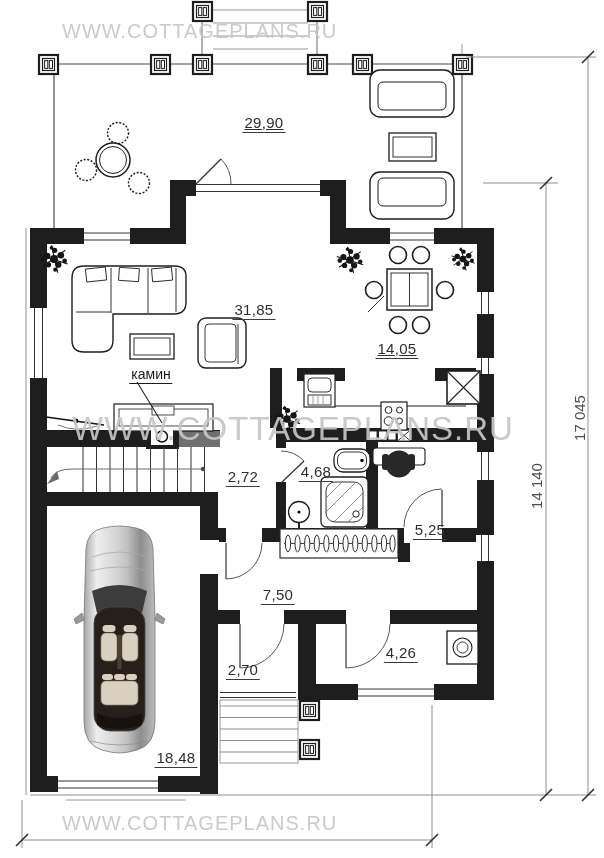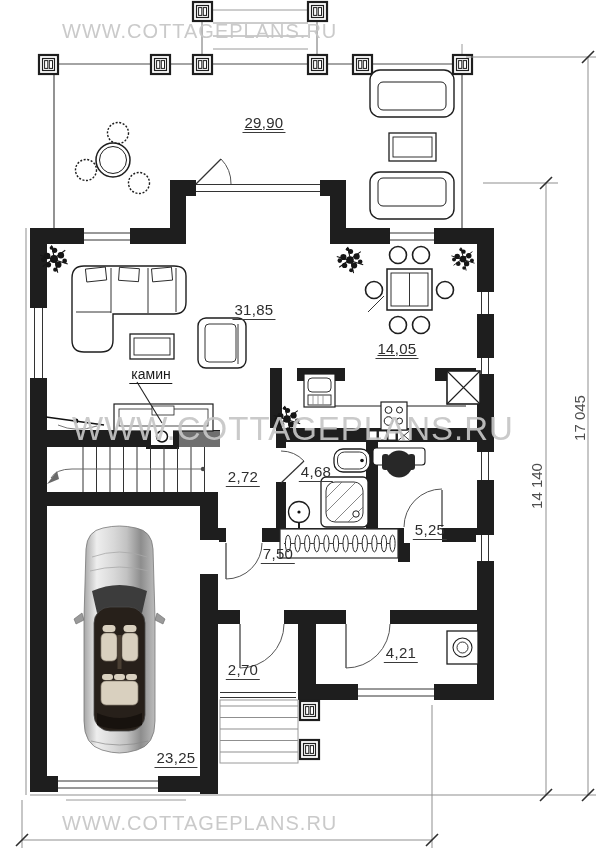--- a/index.html
+++ b/index.html
@@ -367,24 +367,24 @@
   <div class="wm wm-top">WWW.COTTAGEPLANS.RU</div>
   <div class="wm wm-mid">WWW.COTTAGEPLANS.RU</div>
   <div class="wm wm-bot">WWW.COTTAGEPLANS.RU</div>
 
   <div class="area-label" style="left:264px;top:114px;text-decoration:underline;">29,90</div>
   <div class="area-label" style="left:254px;top:290px;margin-top:11px;">31,85</div>
   <div class="area-label" style="left:397px;top:340px;text-decoration:underline;">14,05</div>
   <div class="area-label" style="left:243px;top:468px;">2,72</div>
   <div class="area-label" style="left:316px;top:463px;">4,68</div>
   <div class="area-label" style="left:430px;top:495px;margin-top:26px;">5,25</div>
-  <div class="area-label" style="left:278px;top:545px;">7,50</div>
+  <div class="area-label" style="left:278px;top:586px;">7,50</div>
   <div class="area-label" style="left:243px;top:661px;">2,70</div>
-  <div class="area-label" style="left:401px;top:644px;">4,21</div>
-  <div class="area-label" style="left:176px;top:749px;">23,25</div>
+  <div class="area-label" style="left:401px;top:644px;">4,26</div>
+  <div class="area-label" style="left:176px;top:749px;">18,48</div>
 
   <div class="fire-label" style="left:116px;top:366px;margin-left:35px;">камин</div>
 
   <div class="dim-v" style="left:536px;top:486px;">14 140</div>
   <div class="dim-v" style="left:579px;top:418px;">17 045</div>
   <div class="dim-h" style="left:227px;top:820px;">10 860</div>
 
 </div>
 
 </body></html>

